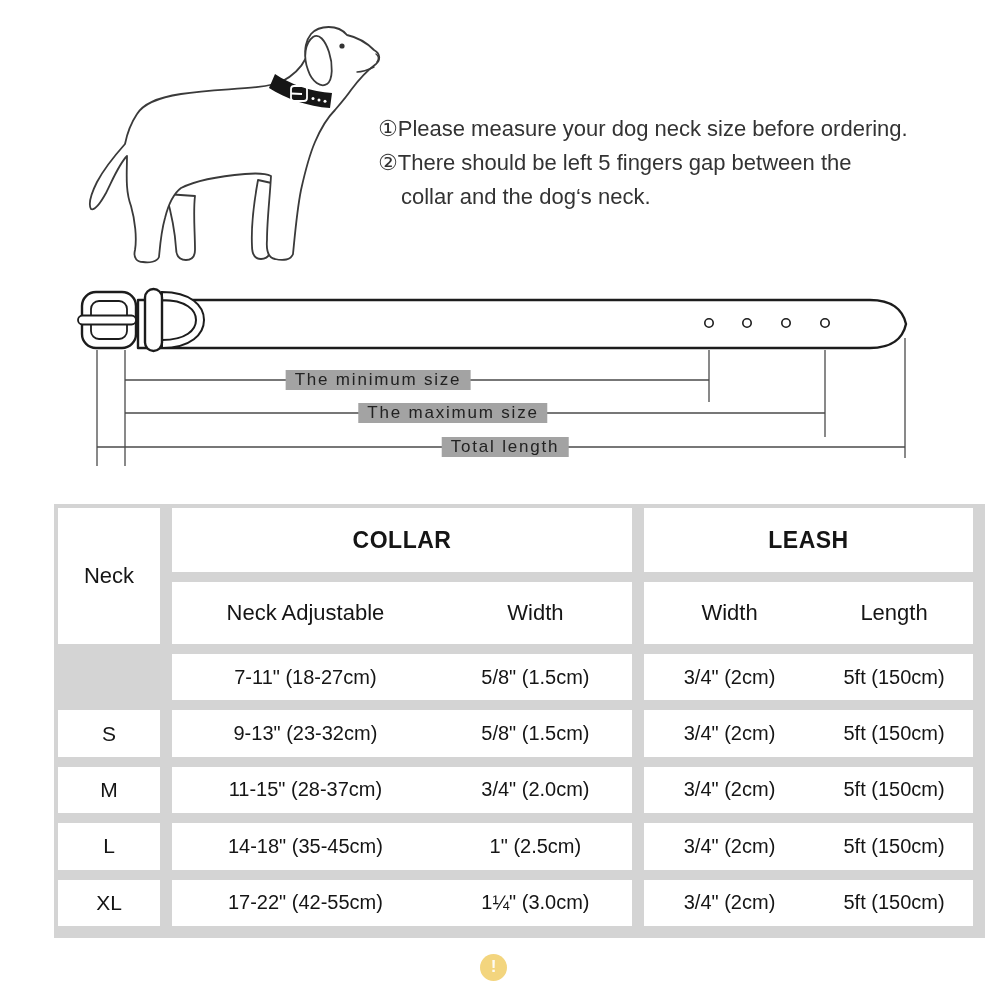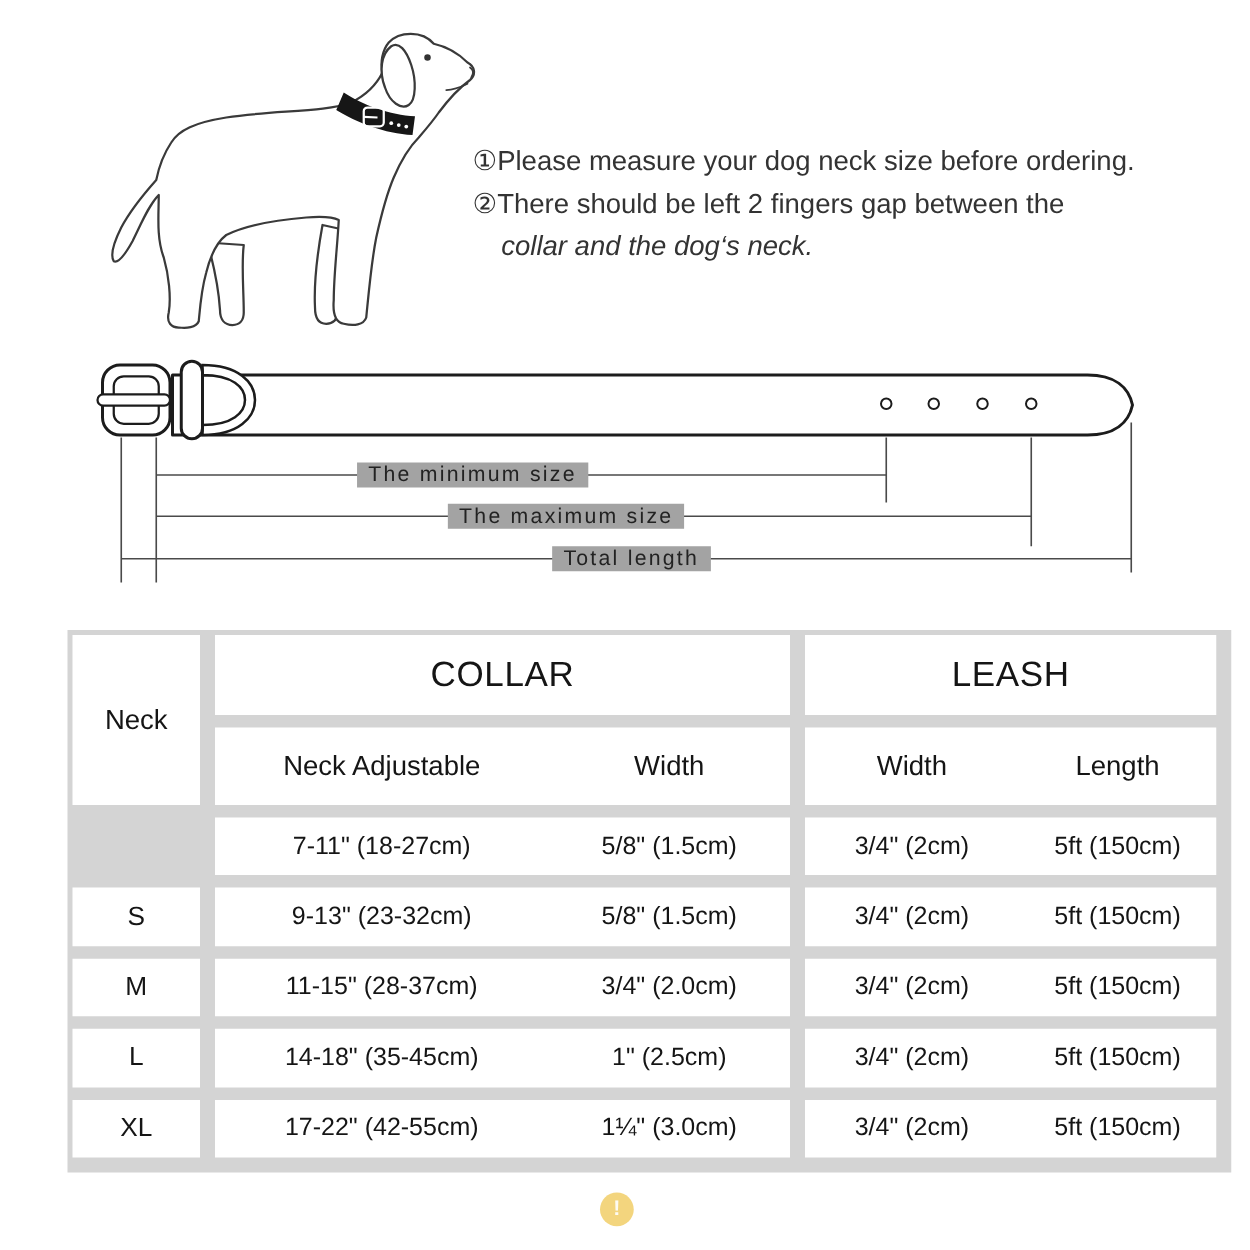--- a/index.html
+++ b/index.html
@@ -6,21 +6,21 @@
   .canvas{
     position:relative;width:1000px;height:1000px;background:#fff;overflow:hidden;
     font-family:"Liberation Sans","DejaVu Sans",sans-serif;color:#2d2d2d;
   }
   
   .dog-svg{position:absolute;left:60px;top:10px;}
   
   .instructions{position:absolute;left:378px;top:112px;width:590px;
     font-size:22px;line-height:34px;color:#333;}
   .instr-line{white-space:nowrap;}
-  .instr-line.indent{padding-left:23px;font-style:italic;}
+  .instr-line.indent{padding-left:23px;}
   
   .belt-svg{position:absolute;left:50px;top:280px;}
   .dim-label{
     position:absolute;transform:translate(-50%,-50%);
     background:#a3a3a3;padding:0 9px;white-space:nowrap;
     font-size:17px;letter-spacing:1.8px;color:#222;
   }
   .dim-label.min{left:378px;top:380px;}
   .dim-label.max{left:453px;top:413px;}
   .dim-label.total{left:505px;top:447px;}
@@ -29,21 +29,21 @@
     position:absolute;left:54px;top:504px;width:931px;height:434px;
     box-sizing:border-box;background:var(--grid-gray,#d4d4d4);
     padding:4px 12px 12px 4px;
     display:grid;
     grid-template-columns:102px 460px 1fr;
     grid-template-rows:64px 62px repeat(5,1fr);
     gap:10px 12px;
   }
   .cell{background:#fff;display:flex;align-items:center;justify-content:center;
     font-size:20px;color:#151515;white-space:nowrap;}
-  .cell.main-hdr{font-size:28px;font-weight:normal;letter-spacing:.5px;}
+  .cell.main-hdr{font-size:23px;font-weight:bold;letter-spacing:.5px;}
   .cell.size-hdr{font-size:22px;}
   .cell.sub-hdr{font-size:22px;}
   .cell.size-val{font-size:21px;}
   .pair{display:grid;padding:0;}
   .collar-pair{grid-template-columns:58% 42%;}
   .leash-pair{grid-template-columns:52% 48%;}
   .pair span{display:flex;align-items:center;justify-content:center;}
   
   .note{
     position:absolute;left:0;top:949px;width:100%;height:36px;
@@ -78,21 +78,21 @@
     <line x1="231" y1="83.5" x2="242" y2="84" stroke="#ffffff" stroke-width="1.8"></line>
     <g fill="#ffffff">
       <circle cx="253" cy="88.5" r="1.5"></circle>
         <circle cx="259" cy="90" r="1.5"></circle>
         <circle cx="265" cy="91.2" r="1.5"></circle>
     </g>
   </svg>
 
   <div class="instructions">
     <div class="instr-line">①Please measure your dog neck size before ordering.</div>
-    <div class="instr-line">②There should be left 2 fingers gap between the</div>
+    <div class="instr-line">②There should be left 5 fingers gap between the</div>
     <div class="instr-line indent">collar and the dog‘s neck.</div>
   </div>
 
   <svg class="belt-svg" width="910" height="195" viewBox="0 0 910 195">
 
     <g stroke="#4a4a4a" stroke-width="1.3">
       <line x1="47" y1="70" x2="47" y2="186"></line>
       <line x1="75" y1="70" x2="75" y2="186"></line>
       <line x1="75" y1="100" x2="659" y2="100"></line>
       <line x1="659" y1="70" x2="659" y2="122"></line>

